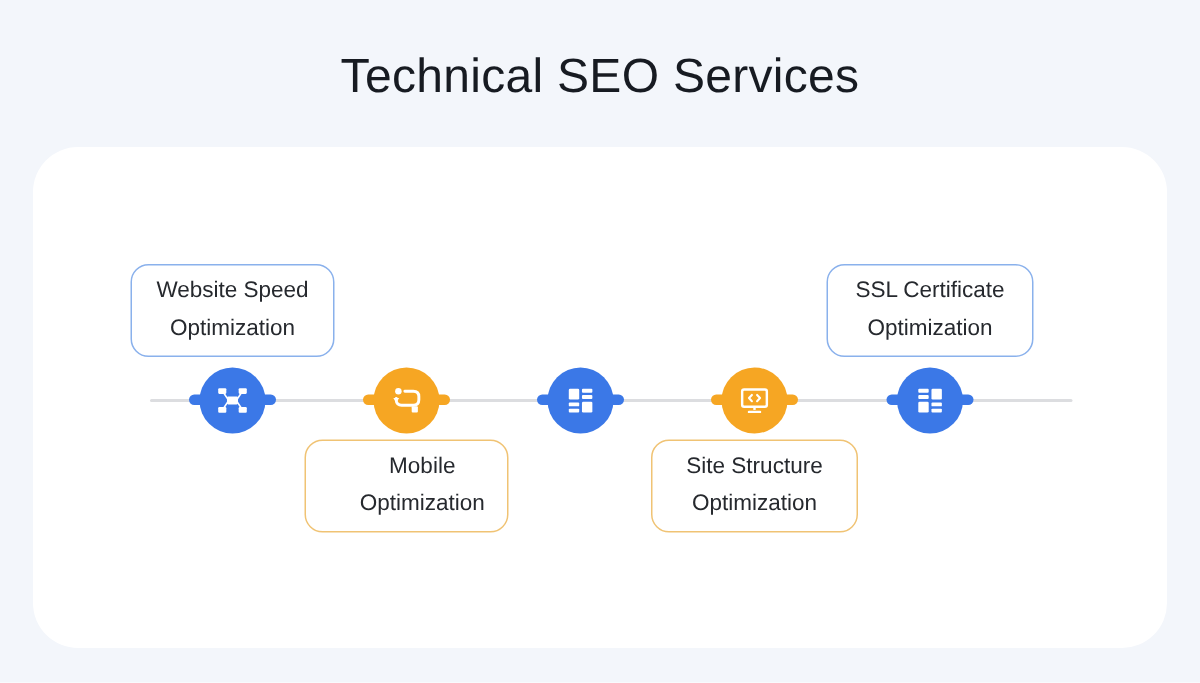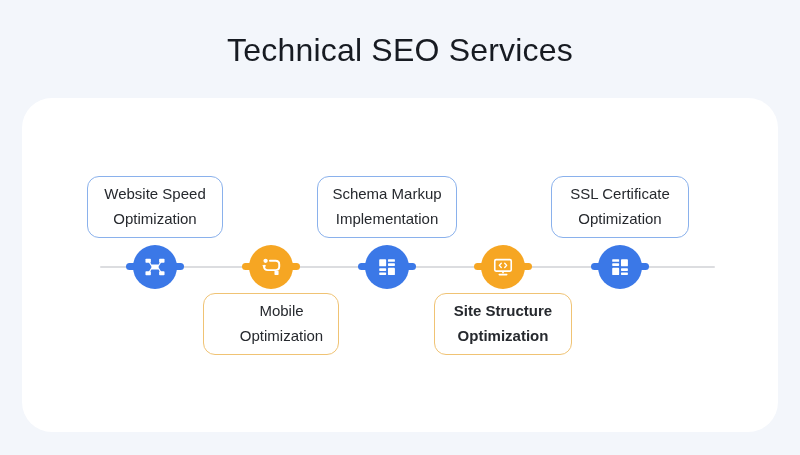--- a/index.html
+++ b/index.html
@@ -121,38 +121,35 @@
     <span>
       <svg class="icon-svg" width="26" height="26" viewBox="0 0 24 24">
         <circle cx="7" cy="6.3" r="2" fill="#ffffff"></circle>
         <path d="M11 6.3 H16.2 C18.3 6.3 19.6 7.6 19.6 9.6 V11.6 C19.6 13.6 18.3 14.9 16.2 14.9 H9 C7 14.9 5.7 13.7 5.7 11.9 V10.8" stroke="#ffffff" stroke-width="1.8" fill="none" stroke-linecap="round"></path>
         <polygon points="3.9,10.4 7.5,10.4 5.7,13.4" fill="#ffffff"></polygon>
         <rect x="15.2" y="15.6" width="3.8" height="3.8" rx="0.6" fill="#ffffff"></rect>
       </svg>
     </span>
   </div>
 
-  <div class="label-box blue-border" style="left:317px; top:176px; width:140px;">
-    <span>Schema Markup Implementation</span>
-  </div>
   <div class="node-bar blue-fill" style="left:358px;"></div>
   <div class="node-circle blue-fill" style="left:365px;">
     <span>
       <svg class="icon-svg" width="26" height="26" viewBox="0 0 24 24">
         <rect x="4.8" y="4.8" width="6.4" height="6.6" rx="0.8" fill="#ffffff"></rect>
         <rect x="4.8" y="13.2" width="6.4" height="2.4" rx="0.6" fill="#ffffff"></rect>
         <rect x="4.8" y="17" width="6.4" height="2.4" rx="0.6" fill="#ffffff"></rect>
         <rect x="12.9" y="4.8" width="6.4" height="2.4" rx="0.6" fill="#ffffff"></rect>
         <rect x="12.9" y="8.6" width="6.4" height="2.4" rx="0.6" fill="#ffffff"></rect>
         <rect x="12.9" y="12.8" width="6.4" height="6.6" rx="0.8" fill="#ffffff"></rect>
       </svg>
     </span>
   </div>
 
-  <div class="label-box orange-border" style="left:434px; top:293px; width:138px;font-weight:bold;">
+  <div class="label-box orange-border" style="left:434px; top:293px; width:138px;">
     <span>Site Structure Optimization</span>
   </div>
   <div class="node-bar orange-fill" style="left:474px;"></div>
   <div class="node-circle orange-fill" style="left:481px;">
     <span>
       <svg class="icon-svg" width="26" height="26" viewBox="0 0 24 24">
         <rect x="4.4" y="5.2" width="15.2" height="10.6" rx="1.2" stroke="#ffffff" stroke-width="1.5" fill="none"></rect>
         <path d="M10.4 8.6 L8.6 10.5 L10.4 12.4 M13.6 8.6 L15.4 10.5 L13.6 12.4" stroke="#ffffff" stroke-width="1.3" fill="none" stroke-linecap="round" stroke-linejoin="round"></path>
         <path d="M12 15.8 V17.8" stroke="#ffffff" stroke-width="1.5"></path>
         <path d="M8.6 19 H15.4" stroke="#ffffff" stroke-width="1.5" stroke-linecap="round"></path>

